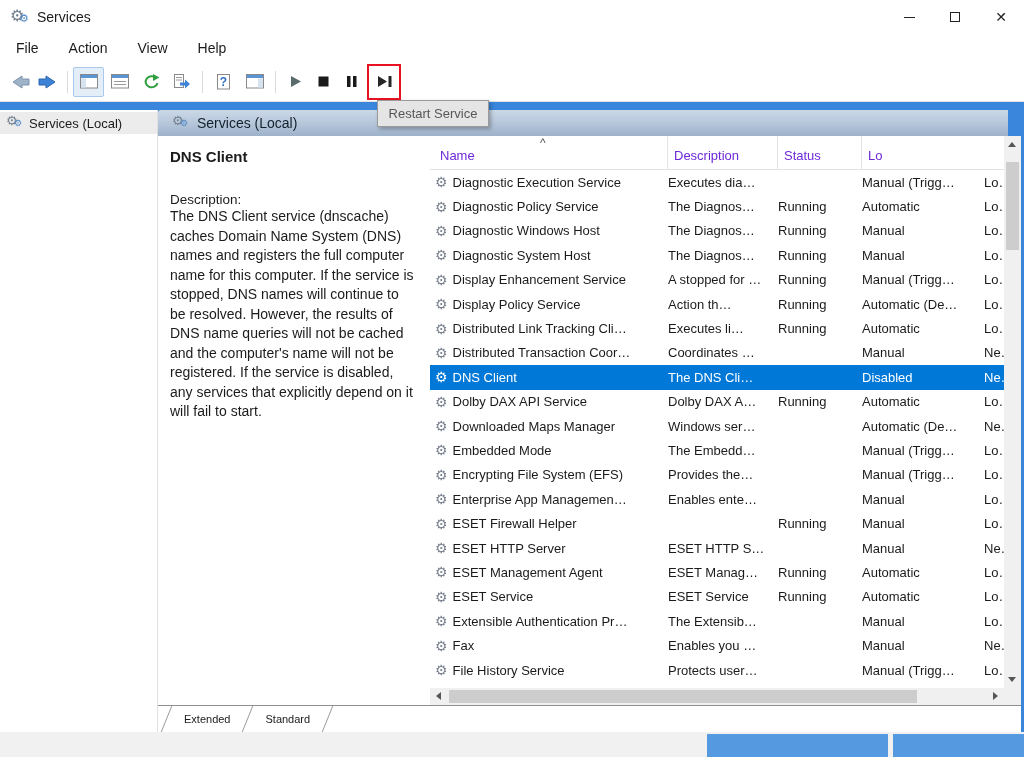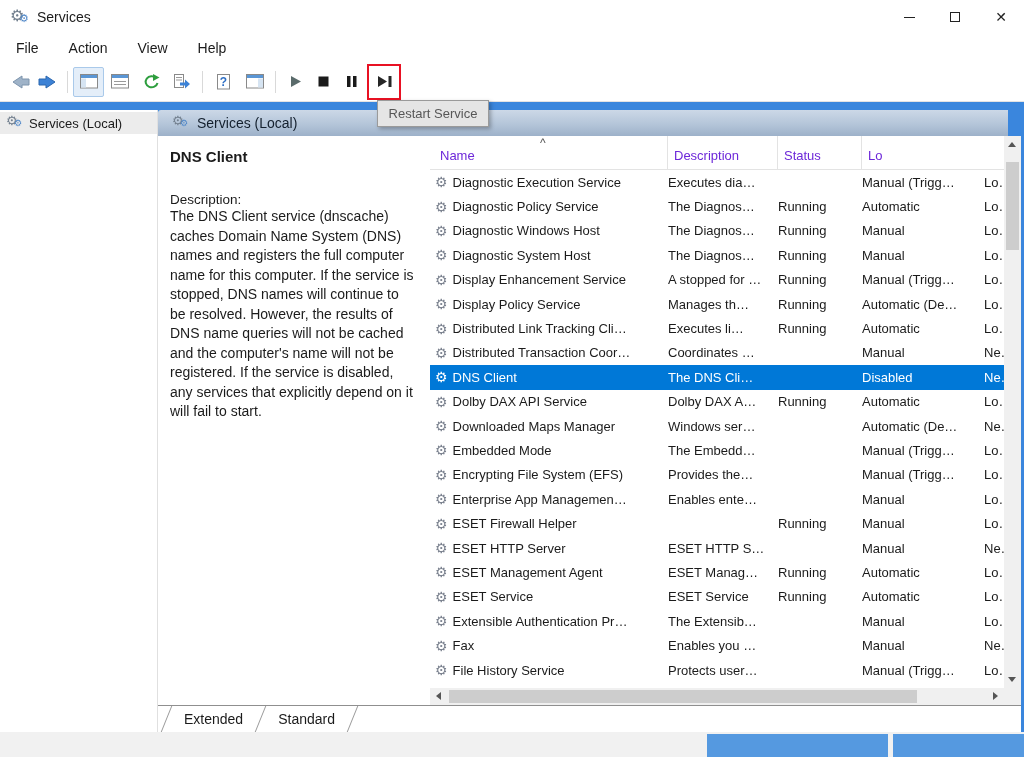--- a/index.html
+++ b/index.html
@@ -103,21 +103,21 @@
   .arr { position:absolute; width:0; height:0; }
   .arr-up { left:4px; top:6px; border-left:4.5px solid transparent; border-right:4.5px solid transparent; border-bottom:5px solid #555; }
   .arr-down { left:4px; bottom:6px; border-left:4.5px solid transparent; border-right:4.5px solid transparent; border-top:5px solid #555; }
   .arr-left { left:6px; top:4px; border-top:4.5px solid transparent; border-bottom:4.5px solid transparent; border-right:5px solid #555; }
   .arr-right { right:6px; top:4px; border-top:4.5px solid transparent; border-bottom:4.5px solid transparent; border-left:5px solid #555; }
 
   
   .tabs-row { position:absolute; left:0; right:3px; bottom:0; height:27px; background:#fff;
     border-top:1px solid #8f8f8f; display:flex; align-items:stretch; padding-left:8px; }
   .tab-sep { width:1px; background:#9a9a9a; transform:skewX(-22deg); }
-  .tab { display:flex; align-items:center; padding:0 17px; font-size:14px; }
+  .tab { display:flex; align-items:center; padding:0 17px; font-size:11px; }
 
   
   .status-bar { position:absolute; left:0; top:732px; width:1024px; height:25px; background:#f1f1f1; }
   .status-pane1 { position:absolute; left:707px; top:2px; width:181px; height:23px; background:#5599e0; }
   .status-pane2 { position:absolute; left:893px; top:2px; width:131px; height:23px; background:#5599e0; }
 </style>
 </head>
 <body>
 
 <div class="window">
@@ -320,21 +320,21 @@
               <span class="c desc">A stopped for …</span>
               <span class="c status">Running</span>
               <span class="c startup">Manual (Trigg…</span>
               <span class="c logon">Lo…</span>
             </div>
             <div class="srow">
               <span class="c name">
                 <span class="gear">⚙</span>
                 <span>Display Policy Service</span>
               </span>
-              <span class="c desc">Manages th…</span>
+              <span class="c desc">Action th…</span>
               <span class="c status">Running</span>
               <span class="c startup">Automatic (De…</span>
               <span class="c logon">Lo…</span>
             </div>
             <div class="srow">
               <span class="c name">
                 <span class="gear">⚙</span>
                 <span>Distributed Link Tracking Cli…</span>
               </span>
               <span class="c desc">Executes li…</span>

